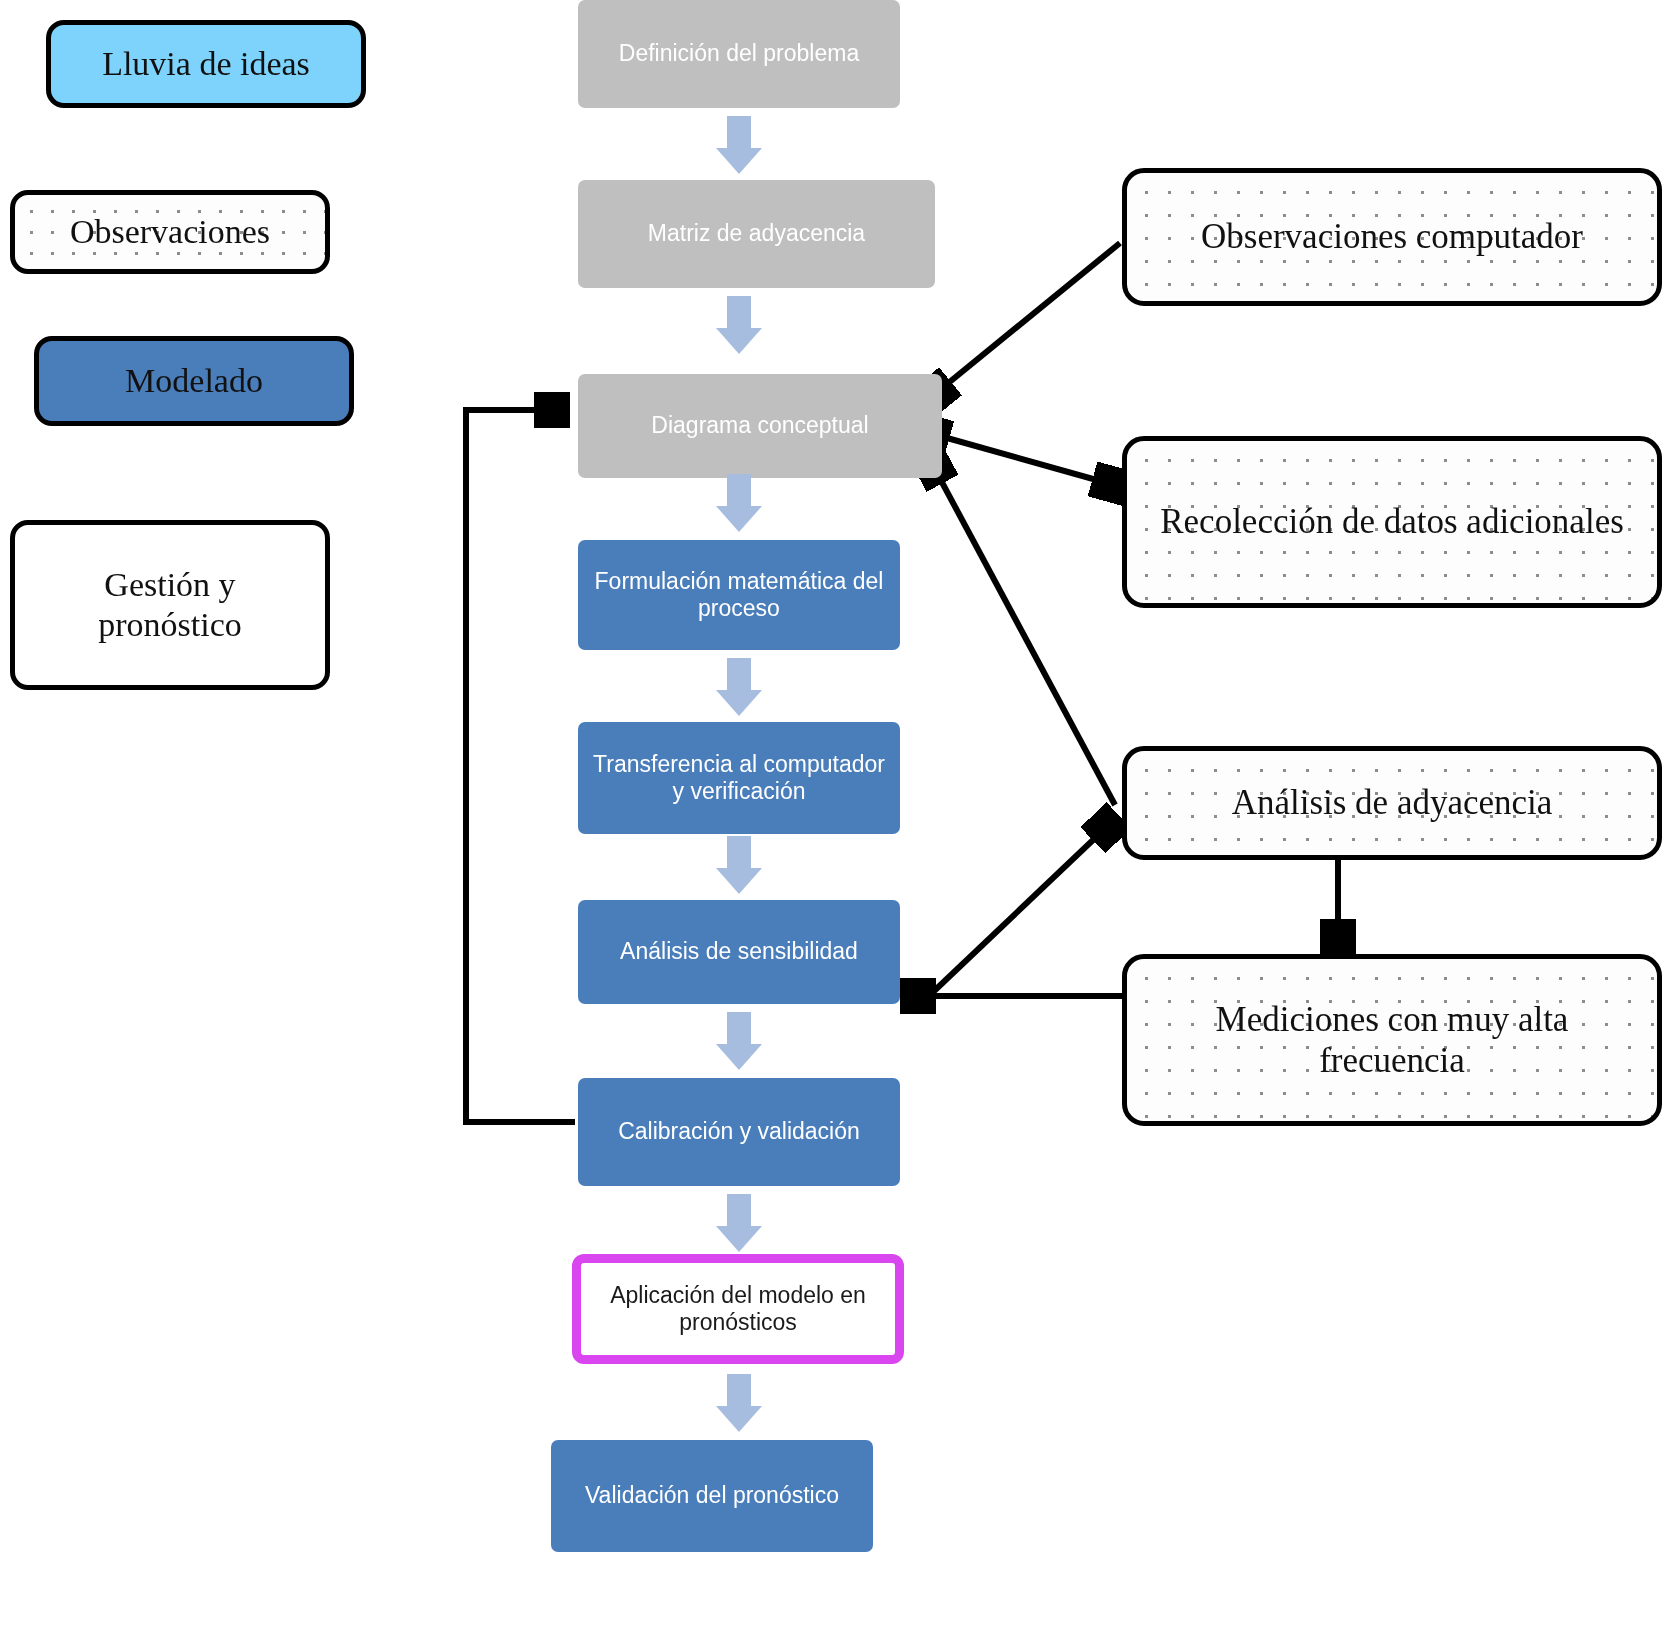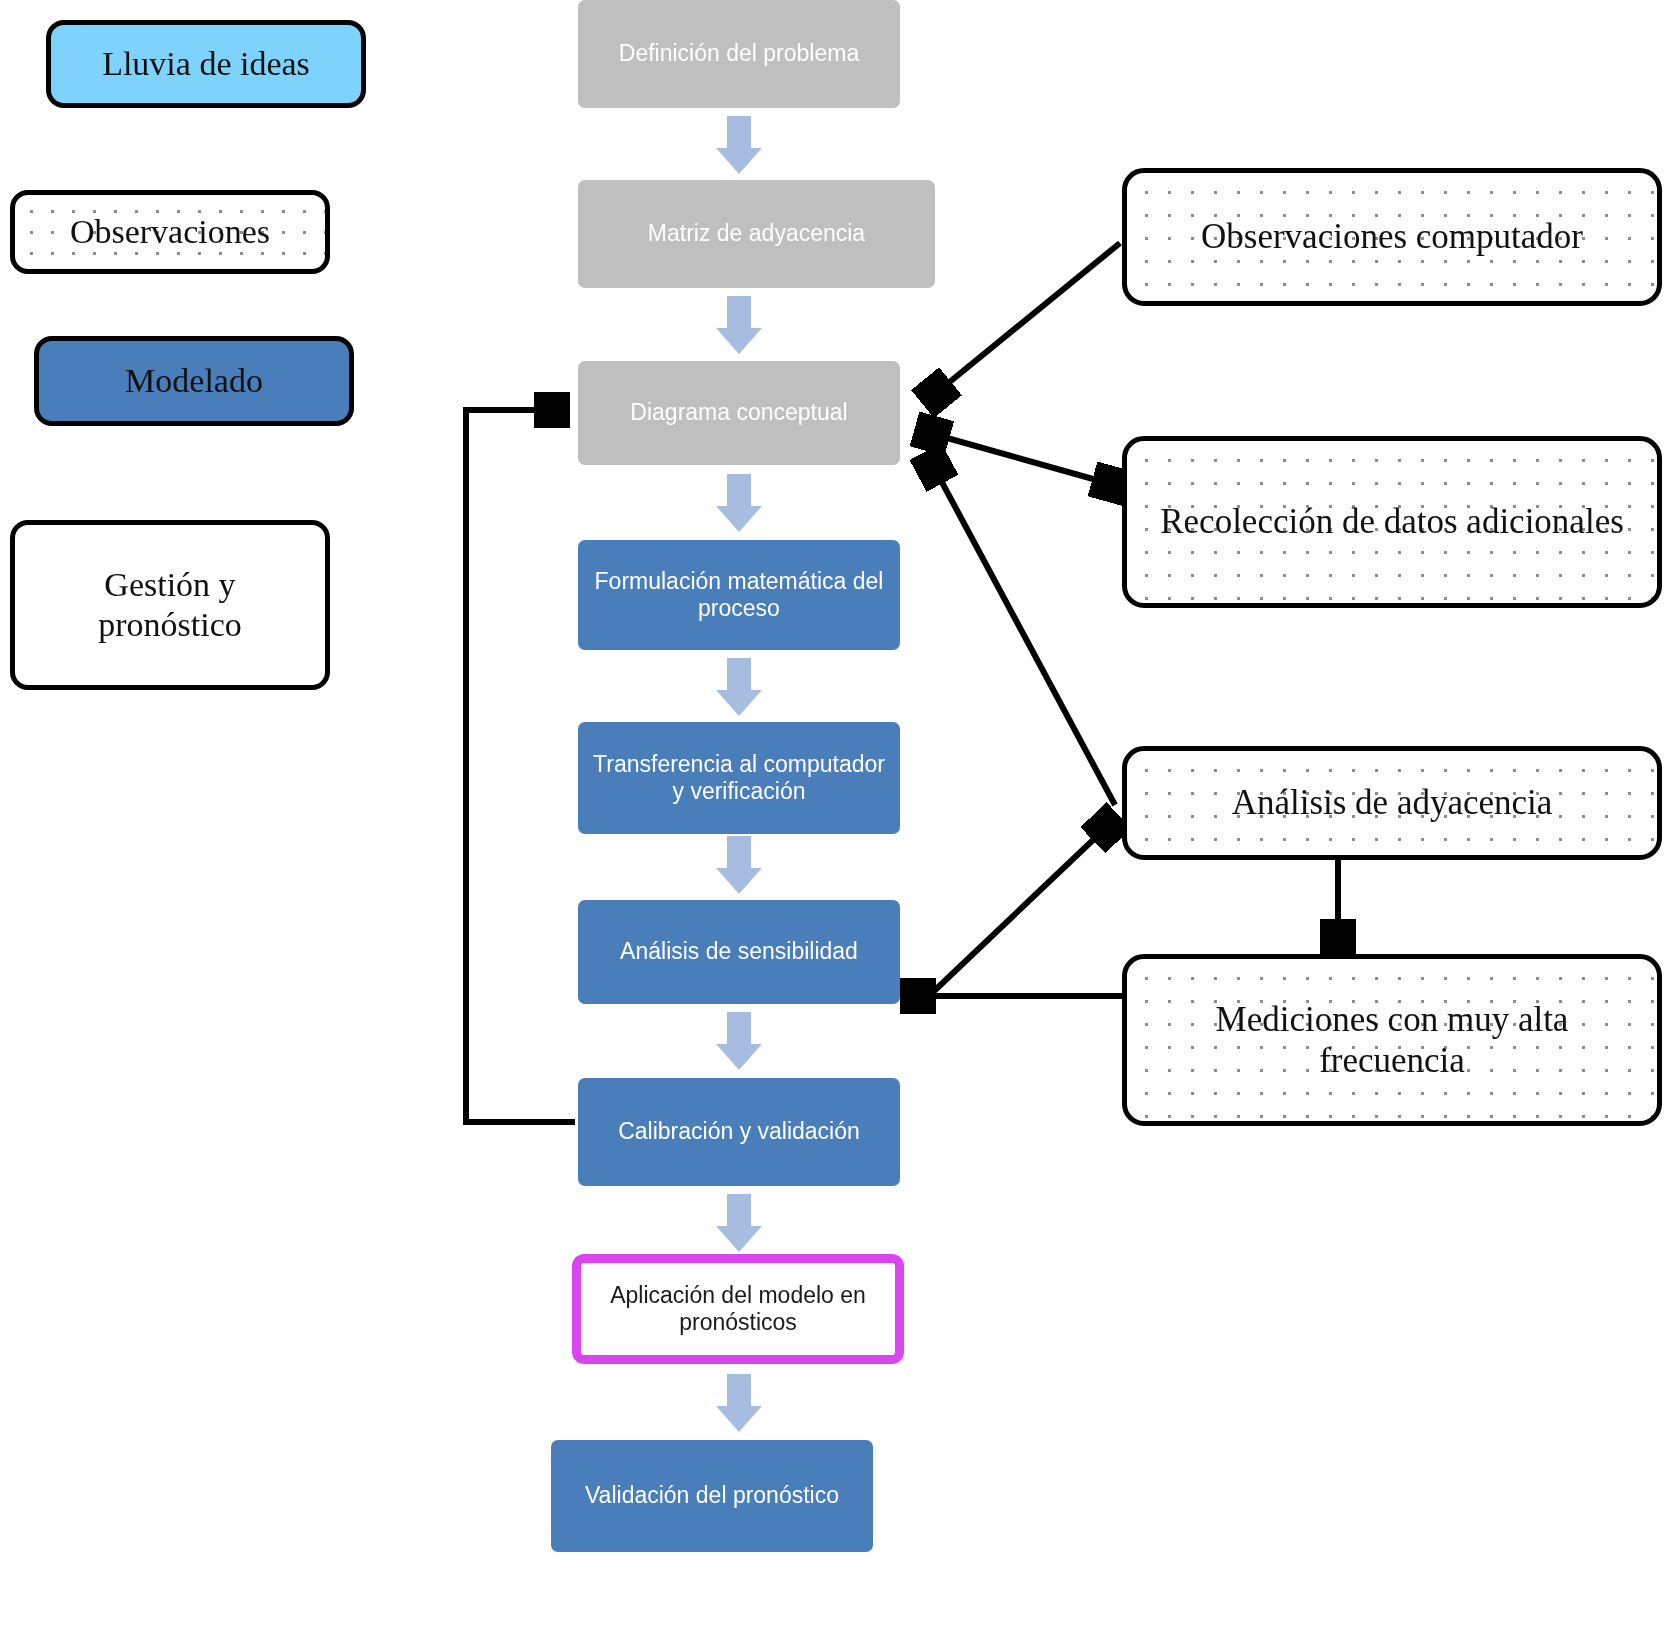--- a/index.html
+++ b/index.html
@@ -165,21 +165,21 @@
 
   <div class="node proc gray" style="left:578px; top:180px; width:357px; height:108px;">
     <span>Matriz de adyacencia</span>
   </div>
 
   <div class="blockarrow" style="left:716px; top:296px; height:58px;">
     <div class="shaft" style="height:32px;"></div>
     <div class="head" style="top:32px;"></div>
   </div>
 
-  <div class="node proc gray" style="left:578px; top:361px; width:322px; height:104px;justify-content:center;">
+  <div class="node proc gray" style="left:578px; top:374px; width:364px; height:104px;justify-content:center;">
     <span>Diagrama conceptual</span>
   </div>
 
   <div class="blockarrow" style="left:716px; top:474px; height:58px;">
     <div class="shaft" style="height:32px;"></div>
     <div class="head" style="top:32px;"></div>
   </div>
 
   <div class="node proc blue" style="left:578px; top:540px; width:322px; height:110px;">
     <span>Formulación matemática del proceso</span>

